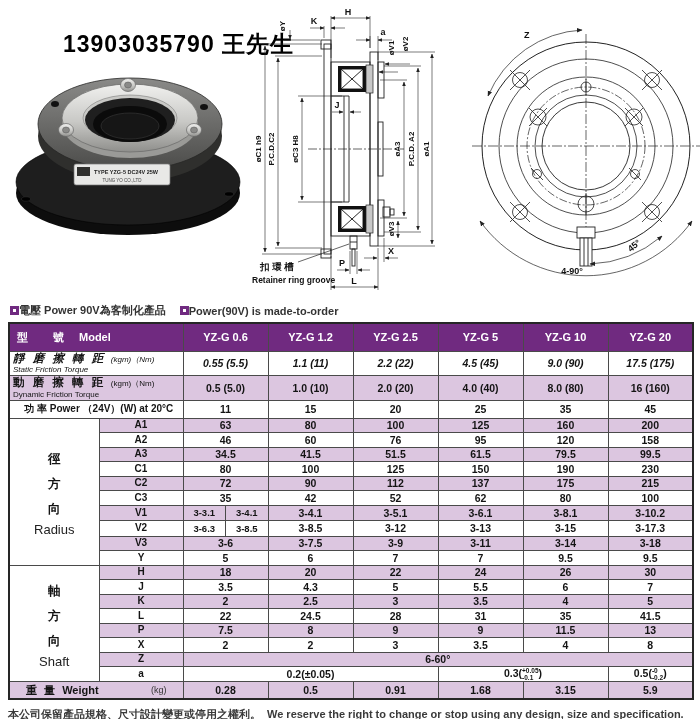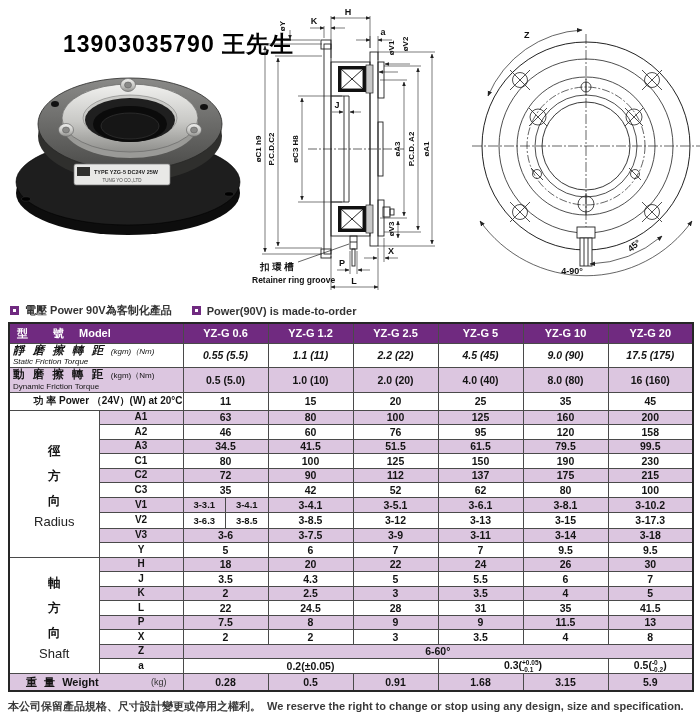--- a/index.html
+++ b/index.html
@@ -2,48 +2,48 @@
 <html><head>
 <meta charset="utf-8">
 <style>
   html,body{margin:0;padding:0;background:#fff;}
   body{width:700px;height:719px;overflow:hidden;font-family:"Liberation Sans",sans-serif;color:#141414;}
   .top{position:relative;width:700px;height:301px;}
   .phone{position:absolute;left:63px;top:29px;font-size:23px;font-weight:bold;letter-spacing:1px;color:#000;white-space:nowrap;}
   .photo-svg{position:absolute;left:8px;top:52px;}
   .sec-svg{position:absolute;left:252px;top:4px;}
   .fv-svg{position:absolute;left:452px;top:0px;}
-  .notes{display:flex;align-items:center;gap:6px;margin:2px 0 4px 10px;font-size:11px;font-weight:600;color:#333;}
+  .notes{display:flex;align-items:center;gap:0;margin:2px 0 4px 10px;font-size:11px;font-weight:600;color:#333;}
   .nb{width:9px;height:9px;background:#702a80;display:inline-block;position:relative;flex:0 0 auto;}
   .nb::after{content:'';position:absolute;left:3px;top:3px;width:3px;height:3px;background:#fff;}
   .note-en{margin-left:14px;}
   table{border-collapse:collapse;table-layout:fixed;width:684px;margin-left:8px;border:2px solid #262626;}
   th,td{border:1px solid #4a4a4a;padding:0;line-height:1;overflow:hidden;}
-  thead tr{height:20px;}
+  thead tr{height:28px;}
   thead th{background:#702a80;color:#fff;font-size:11px;font-weight:bold;}
   .modelcell{text-align:left;padding-left:7px;}
   .mzh{letter-spacing:7px;margin-right:8px;}
   tr.shade td{background:#dcc6e0;}
   tr.plain td{background:#fff;}
   td.group{background:#fff !important;text-align:center;vertical-align:middle;}
   .gzh{font-size:12.5px;font-weight:bold;line-height:2.0;}
   .gen{font-size:13px;color:#222;margin-top:1px;}
   #spec-body tr:nth-child(1){height:22px;font-style:italic;}
   #spec-body tr:nth-child(2){height:22px;}
   #spec-body tr:nth-child(3){height:18px;}
   #dim-body tr{height:14.5px;}
   #wt-body tr{height:17px;}
   td.val{font-size:10.5px;font-weight:bold;text-align:center;}
   td.dname{font-size:10px;font-weight:bold;text-align:center;}
   .sl-wrap{padding:1px 3px;text-align:left;}
   .sl-l1{display:flex;align-items:baseline;gap:5px;white-space:nowrap;}
   .sl-zh{font-size:11.5px;font-weight:bold;letter-spacing:2.5px;}
   .sl-unit{font-size:8px;}
   .sl-en{font-size:8px;margin-top:2px;}
-  .sl-one{font-size:10px;font-weight:600;padding-left:5px;text-align:right;white-space:nowrap;}
+  .sl-one{font-size:10px;font-weight:600;padding-left:5px;text-align:center;white-space:nowrap;}
   .split{display:flex;width:100%;height:14.5px;align-items:center;}
   .split span{flex:1;text-align:center;font-size:9.5px;font-weight:bold;}
   .split span:first-child{border-right:1px solid #4a4a4a;height:100%;display:flex;align-items:center;justify-content:center;}
   .split span:last-child{height:100%;display:flex;align-items:center;justify-content:center;}
   .tol{display:inline-flex;flex-direction:column;vertical-align:middle;font-size:6.5px;line-height:1.1;font-weight:bold;text-align:left;}
   .wrapflex{display:flex;justify-content:space-between;align-items:center;padding:0 16px;}
   .wzh{font-size:11px;font-weight:bold;letter-spacing:2px;}
   .wen{letter-spacing:0;font-weight:bold;}
   .wunit{font-size:9px;font-weight:normal;color:#333;}
   .footer{margin:7px 8px 0 8px;font-size:11px;white-space:nowrap;}

